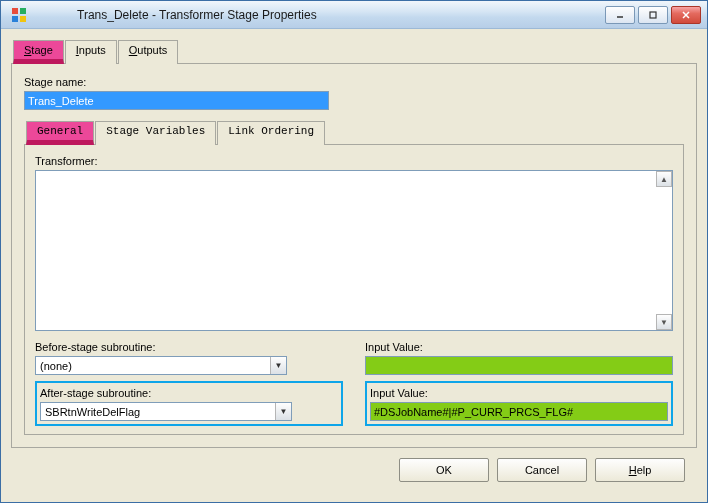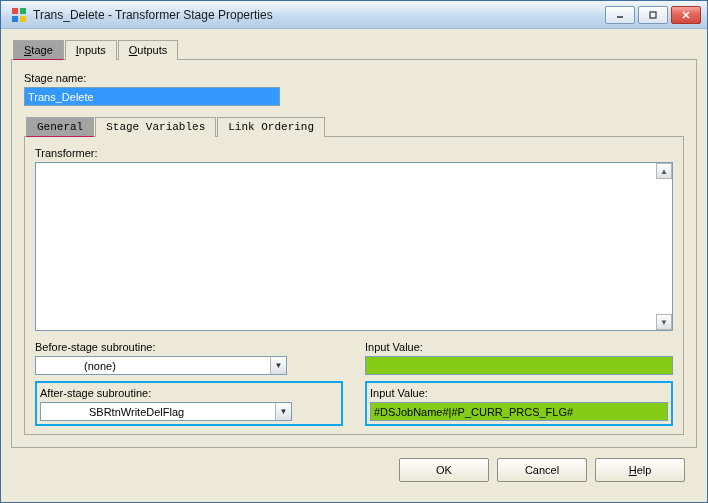--- a/index.html
+++ b/index.html
@@ -28,20 +28,21 @@
   .titlebar .icon {
     width: 16px; height: 16px;
     margin: 0 6px;
     display: flex; align-items: center; justify-content: center;
   }
   .titlebar .icon svg { width: 16px; height: 16px; }
   .titlebar .title {
     flex: 1;
     color: #1a1a1a;
     font-size: 12px;
+    margin-left: 44px;
   }
   .win-buttons { display: flex; gap: 3px; padding-right: 2px; }
   .win-btn {
     width: 30px; height: 18px;
     border: 1px solid #7a98b7;
     border-radius: 2px;
     background: linear-gradient(#fefefe, #dce6f2);
     display: flex; align-items: center; justify-content: center;
     font-size: 10px;
     color: #333;
@@ -67,22 +68,22 @@
   .tab {
     background: #ece9d8;
     border: 1px solid #a8a8a0;
     border-bottom: none;
     padding: 3px 10px;
     font-size: 11px;
     position: relative;
     top: 1px;
   }
   .tab.active {
-    background: #a3a3a3;
-    border-bottom: 1px solid #be185d;
+    background: #ec4899;
+    border-bottom: 5px solid #be185d;
     z-index: 2;
   }
   .tab .ul { text-decoration: underline; }
   .outer-tab-body {
     border: 1px solid #a8a8a0;
     background: #ece9d8;
     flex: 1;
     padding: 10px 12px 12px 12px;
     display: flex;
     flex-direction: column;
@@ -95,21 +96,21 @@
     padding: 1px 3px;
     font-size: 11px;
     font-family: inherit;
     color: #000;
   }
   .text-input.selected {
     background: #3399ff;
     color: #fff;
   }
   .stage-name-wrap { margin-bottom: 10px; }
-  .stage-name-wrap .text-input { width: 256px; }
+  .stage-name-wrap .text-input { width: 305px; }
   .inner-tabs { display: flex; gap: 1px; margin-left: 2px; font-family: Liberation Mono, monospace; }
   .inner-tab-body {
     border: 1px solid #a8a8a0;
     background: #ece9d8;
     flex: 1;
     padding: 8px 10px;
     display: flex;
     flex-direction: column;
   }
   .desc-area {
@@ -140,21 +141,20 @@
     border: 1px solid #7f9db9;
     background: #fff;
   }
   .combo .combo-text {
     flex: 1;
     border: none;
     padding: 1px 4px;
     font-size: 11px;
     font-family: inherit;
     outline: none;
-    margin-left: 44px;
   }
   .combo .combo-btn {
     width: 16px;
     background: linear-gradient(#fefefe, #dce1e6);
     border-left: 1px solid #b5b5b5;
     display: flex; align-items: center; justify-content: center;
     font-size: 8px; color: #333;
   }
   .row-cell { display: flex; flex-direction: column; }
   .combo-wrap { width: 252px; }

